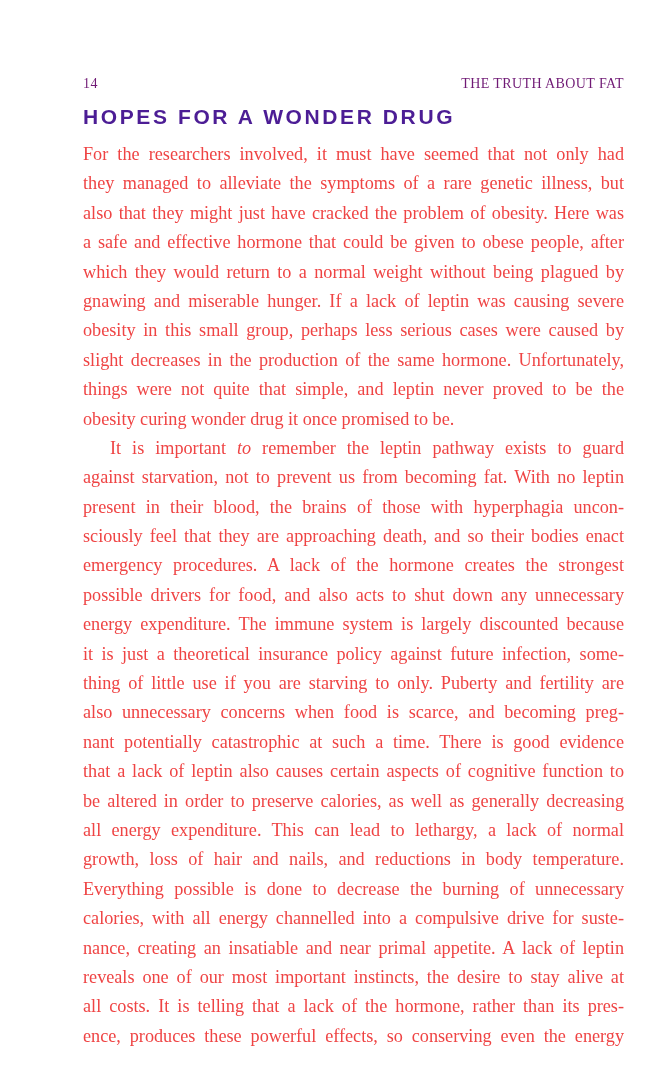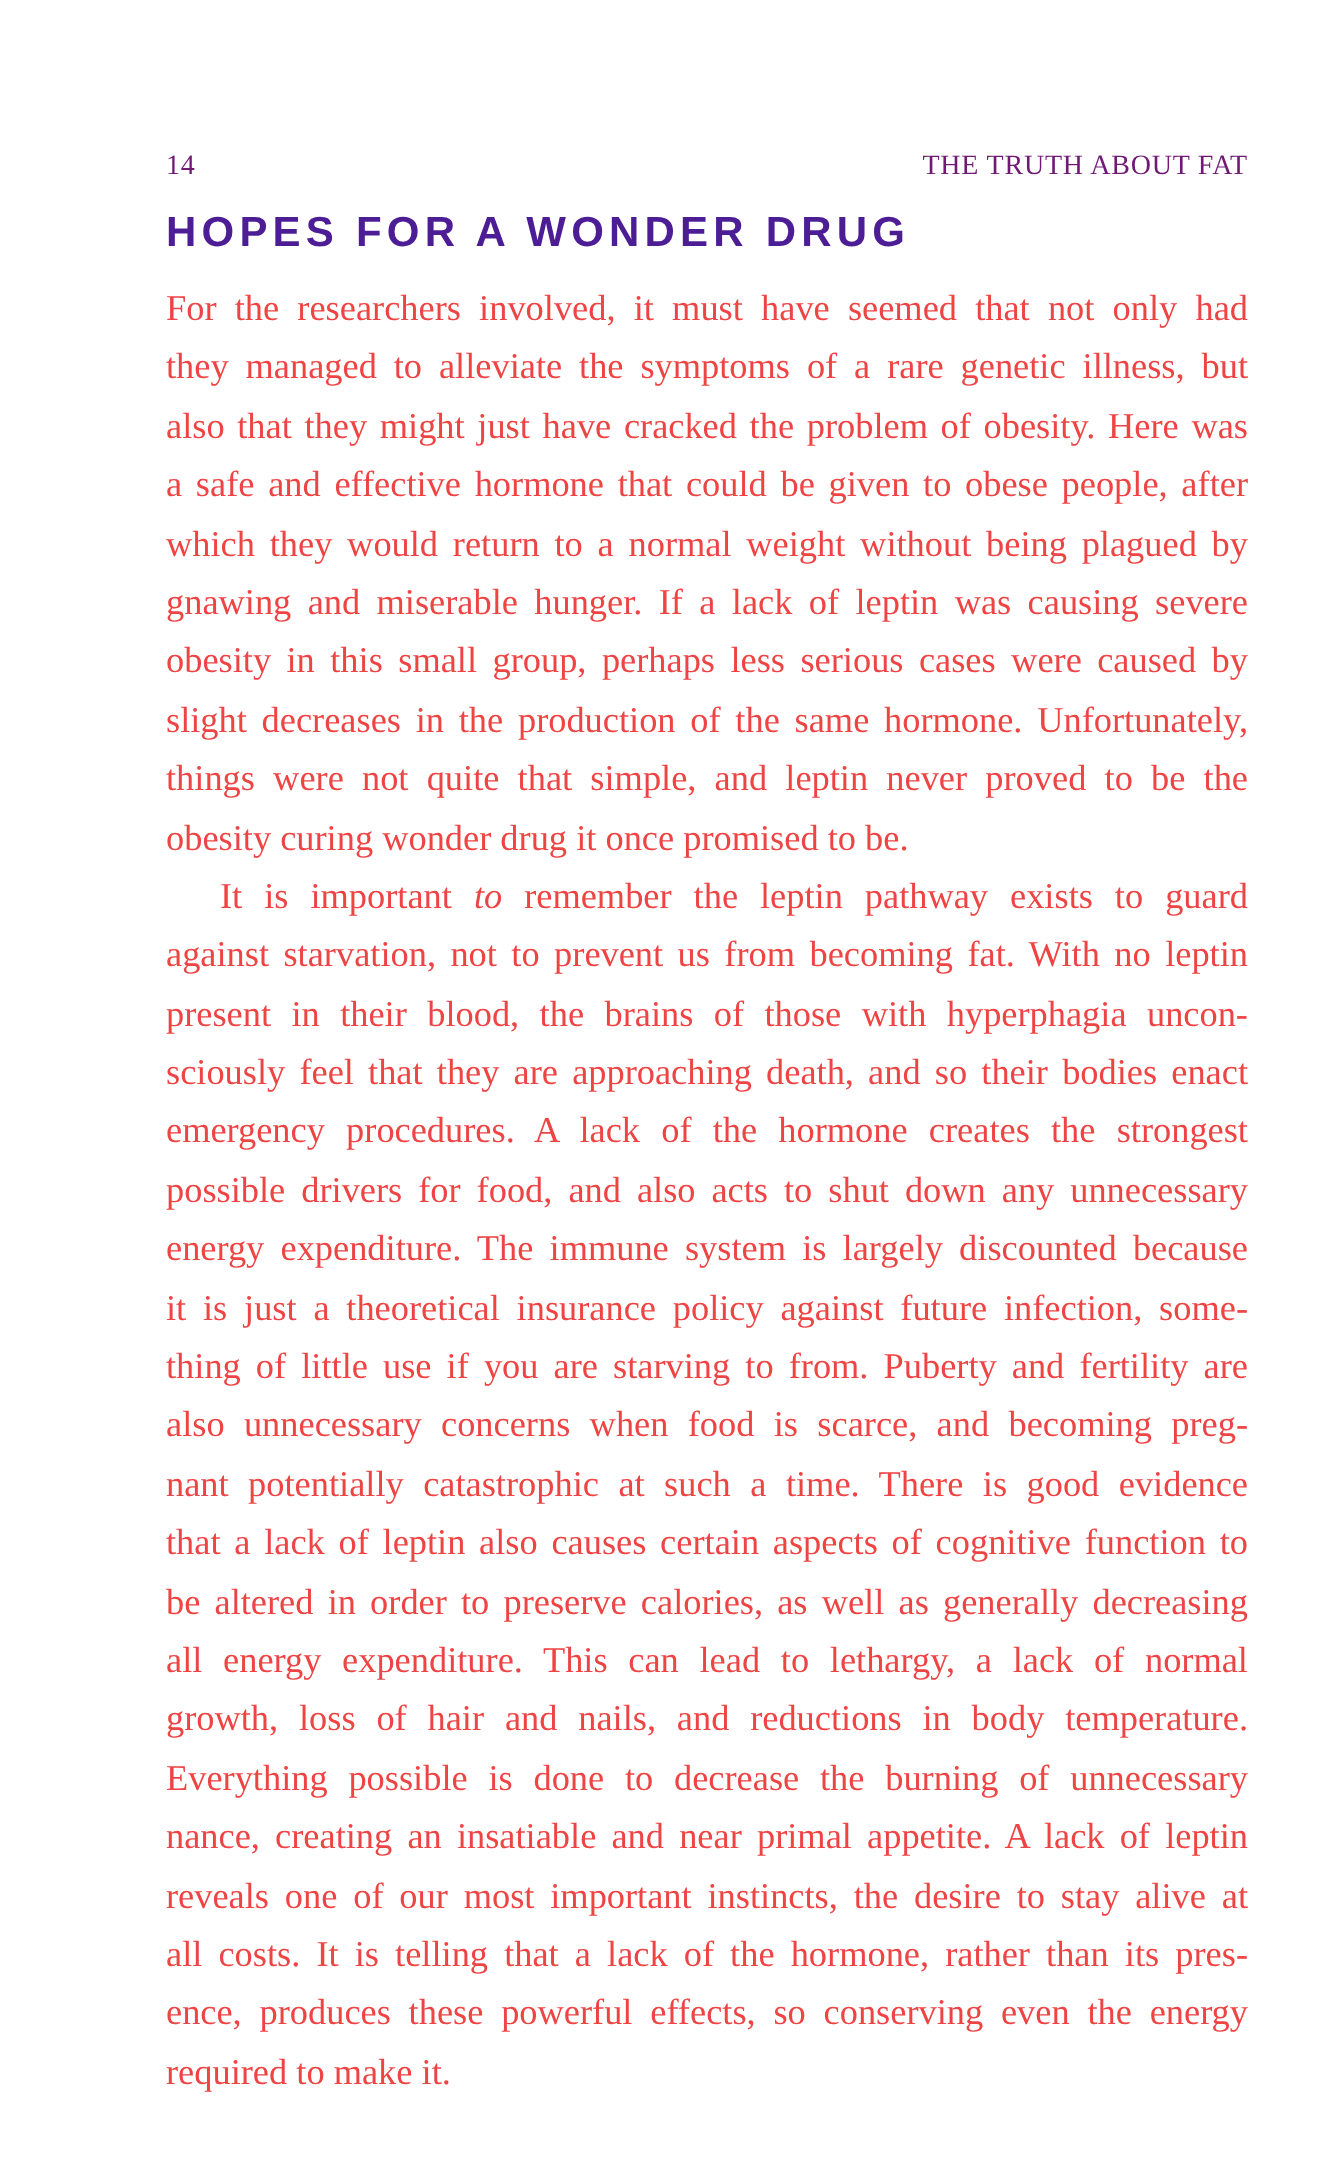--- a/index.html
+++ b/index.html
@@ -44,28 +44,28 @@
       </p>
       <p>
         <span class="line indent">It is important <em>to</em> remember the leptin pathway exists to guard</span>
         <span class="line">against starvation, not to prevent us from becoming fat. With no leptin</span>
         <span class="line">present in their blood, the brains of those with hyperphagia uncon-</span>
         <span class="line">sciously feel that they are approaching death, and so their bodies enact</span>
         <span class="line">emergency procedures. A lack of the hormone creates the strongest</span>
         <span class="line">possible drivers for food, and also acts to shut down any unnecessary</span>
         <span class="line">energy expenditure. The immune system is largely discounted because</span>
         <span class="line">it is just a theoretical insurance policy against future infection, some-</span>
-        <span class="line">thing of little use if you are starving to from. Puberty and fertility are</span>
+        <span class="line">thing of little use if you are starving to only. Puberty and fertility are</span>
         <span class="line">also unnecessary concerns when food is scarce, and becoming preg-</span>
         <span class="line">nant potentially catastrophic at such a time. There is good evidence</span>
         <span class="line">that a lack of leptin also causes certain aspects of cognitive function to</span>
         <span class="line">be altered in order to preserve calories, as well as generally decreasing</span>
         <span class="line">all energy expenditure. This can lead to lethargy, a lack of normal</span>
         <span class="line">growth, loss of hair and nails, and reductions in body temperature.</span>
         <span class="line">Everything possible is done to decrease the burning of unnecessary</span>
+        <span class="line">calories, with all energy channelled into a compulsive drive for suste-</span>
         <span class="line">nance, creating an insatiable and near primal appetite. A lack of leptin</span>
         <span class="line">reveals one of our most important instincts, the desire to stay alive at</span>
         <span class="line">all costs. It is telling that a lack of the hormone, rather than its pres-</span>
         <span class="line">ence, produces these powerful effects, so conserving even the energy</span>
-        <span class="line last">required to make it.</span>
       </p>
     </div>
 </div>
 
 </body></html>

